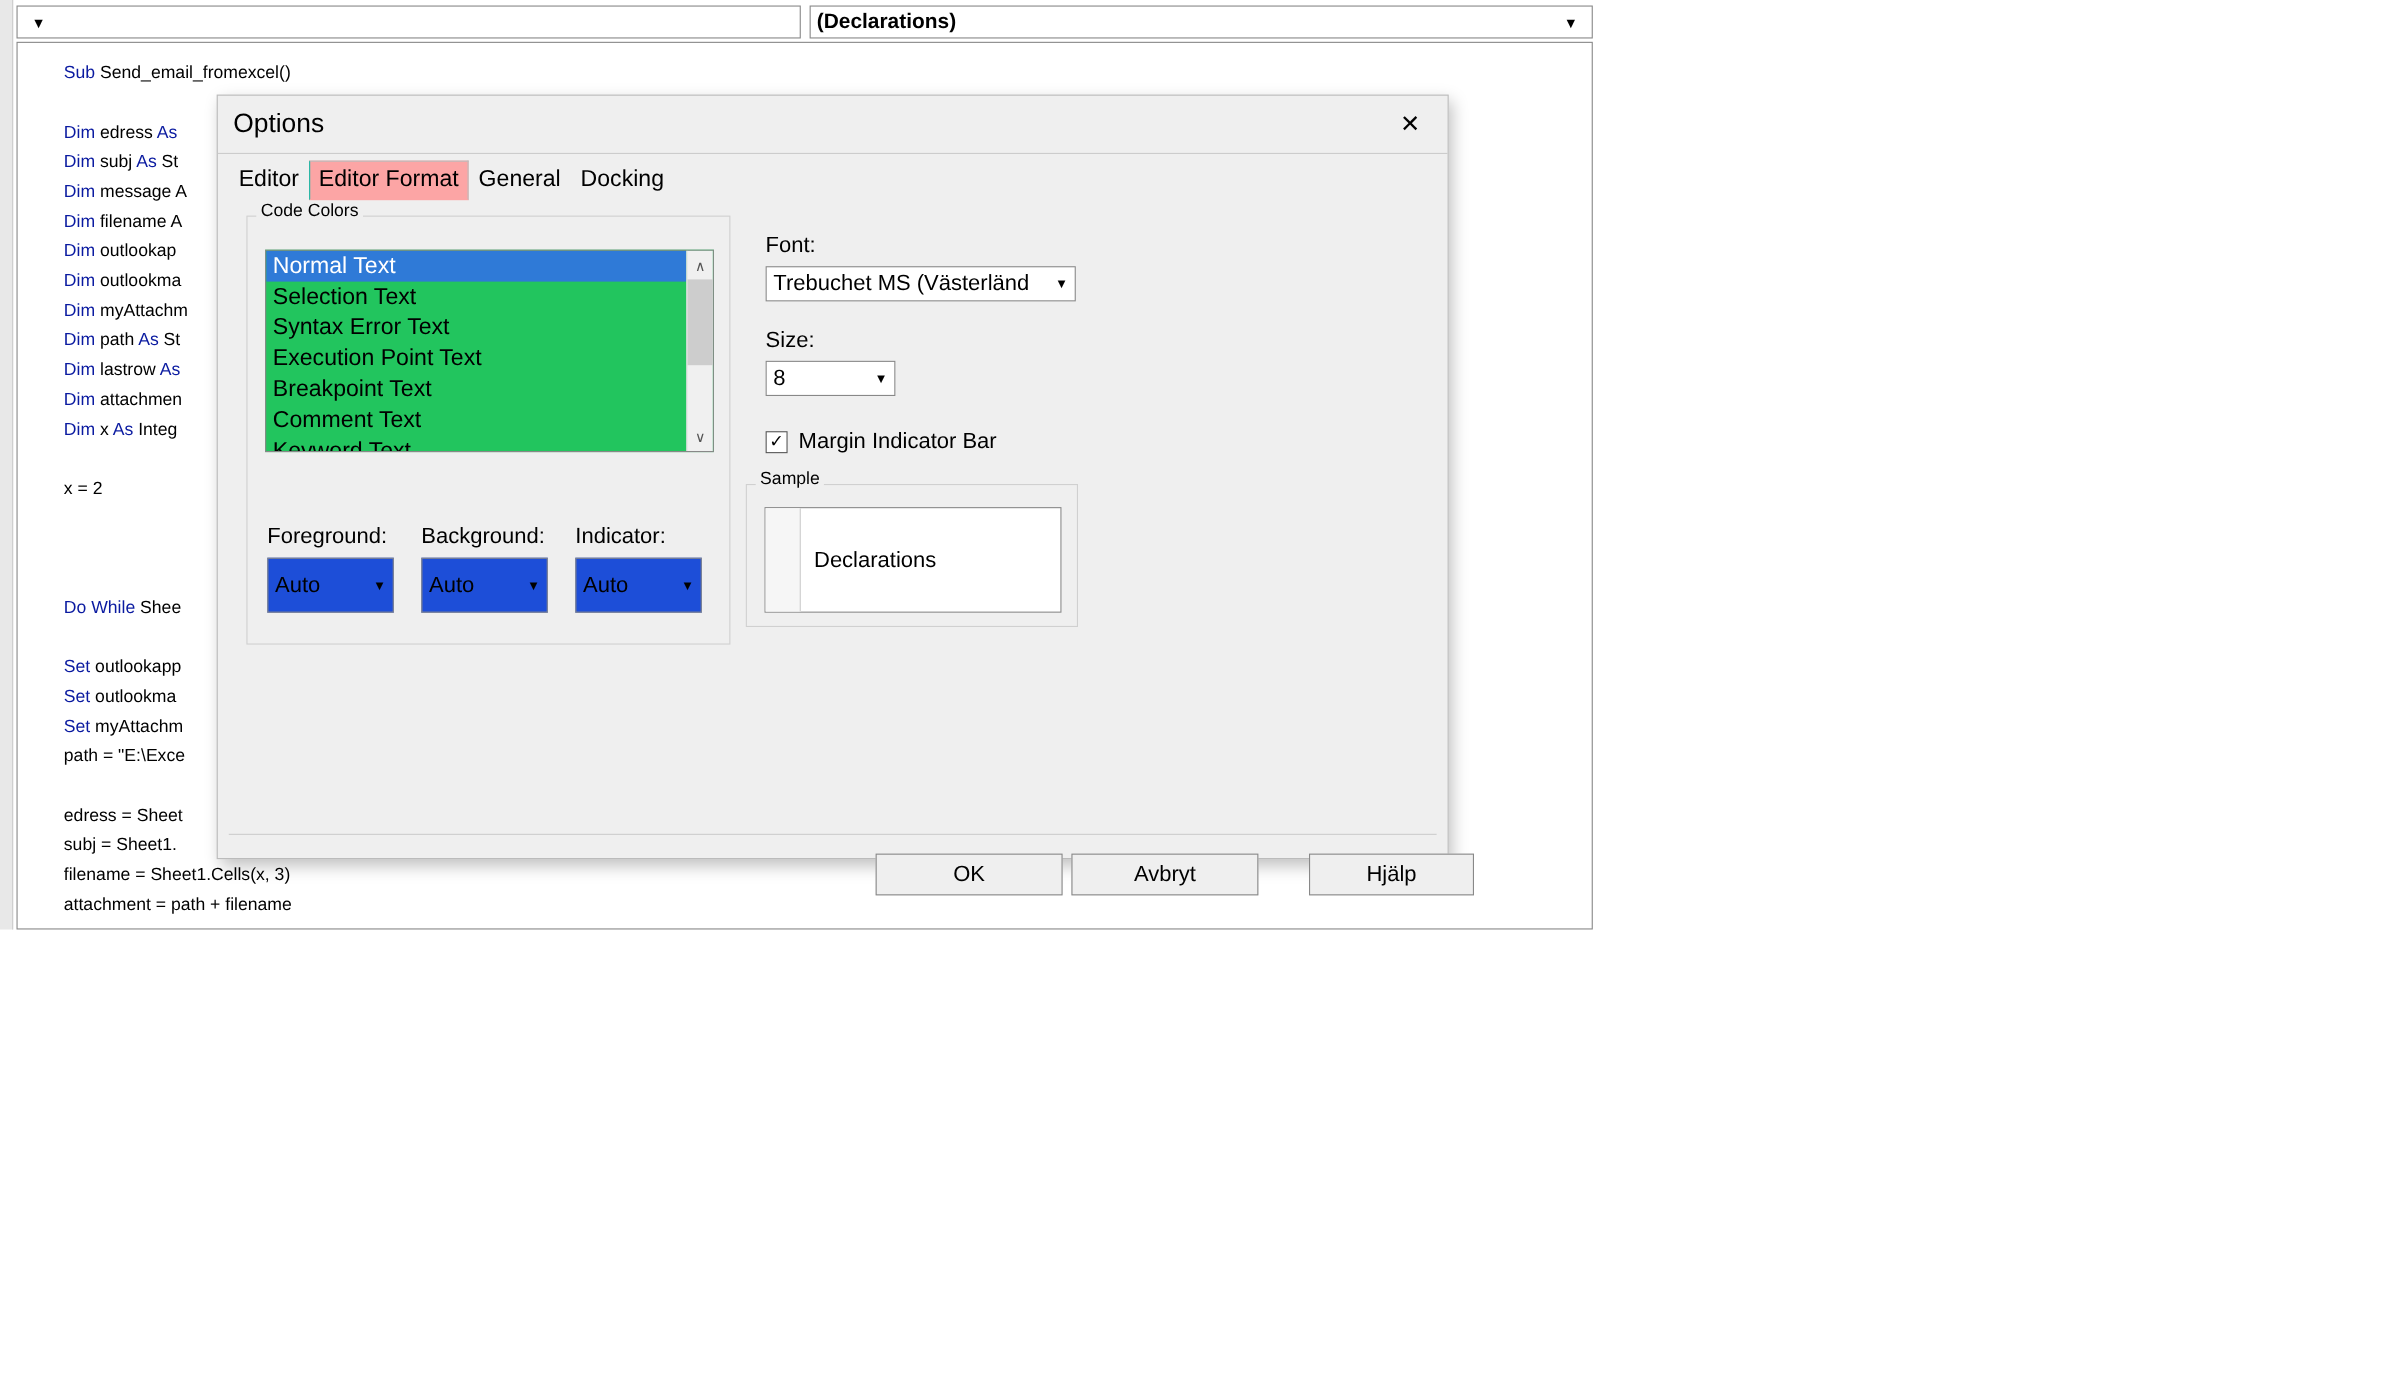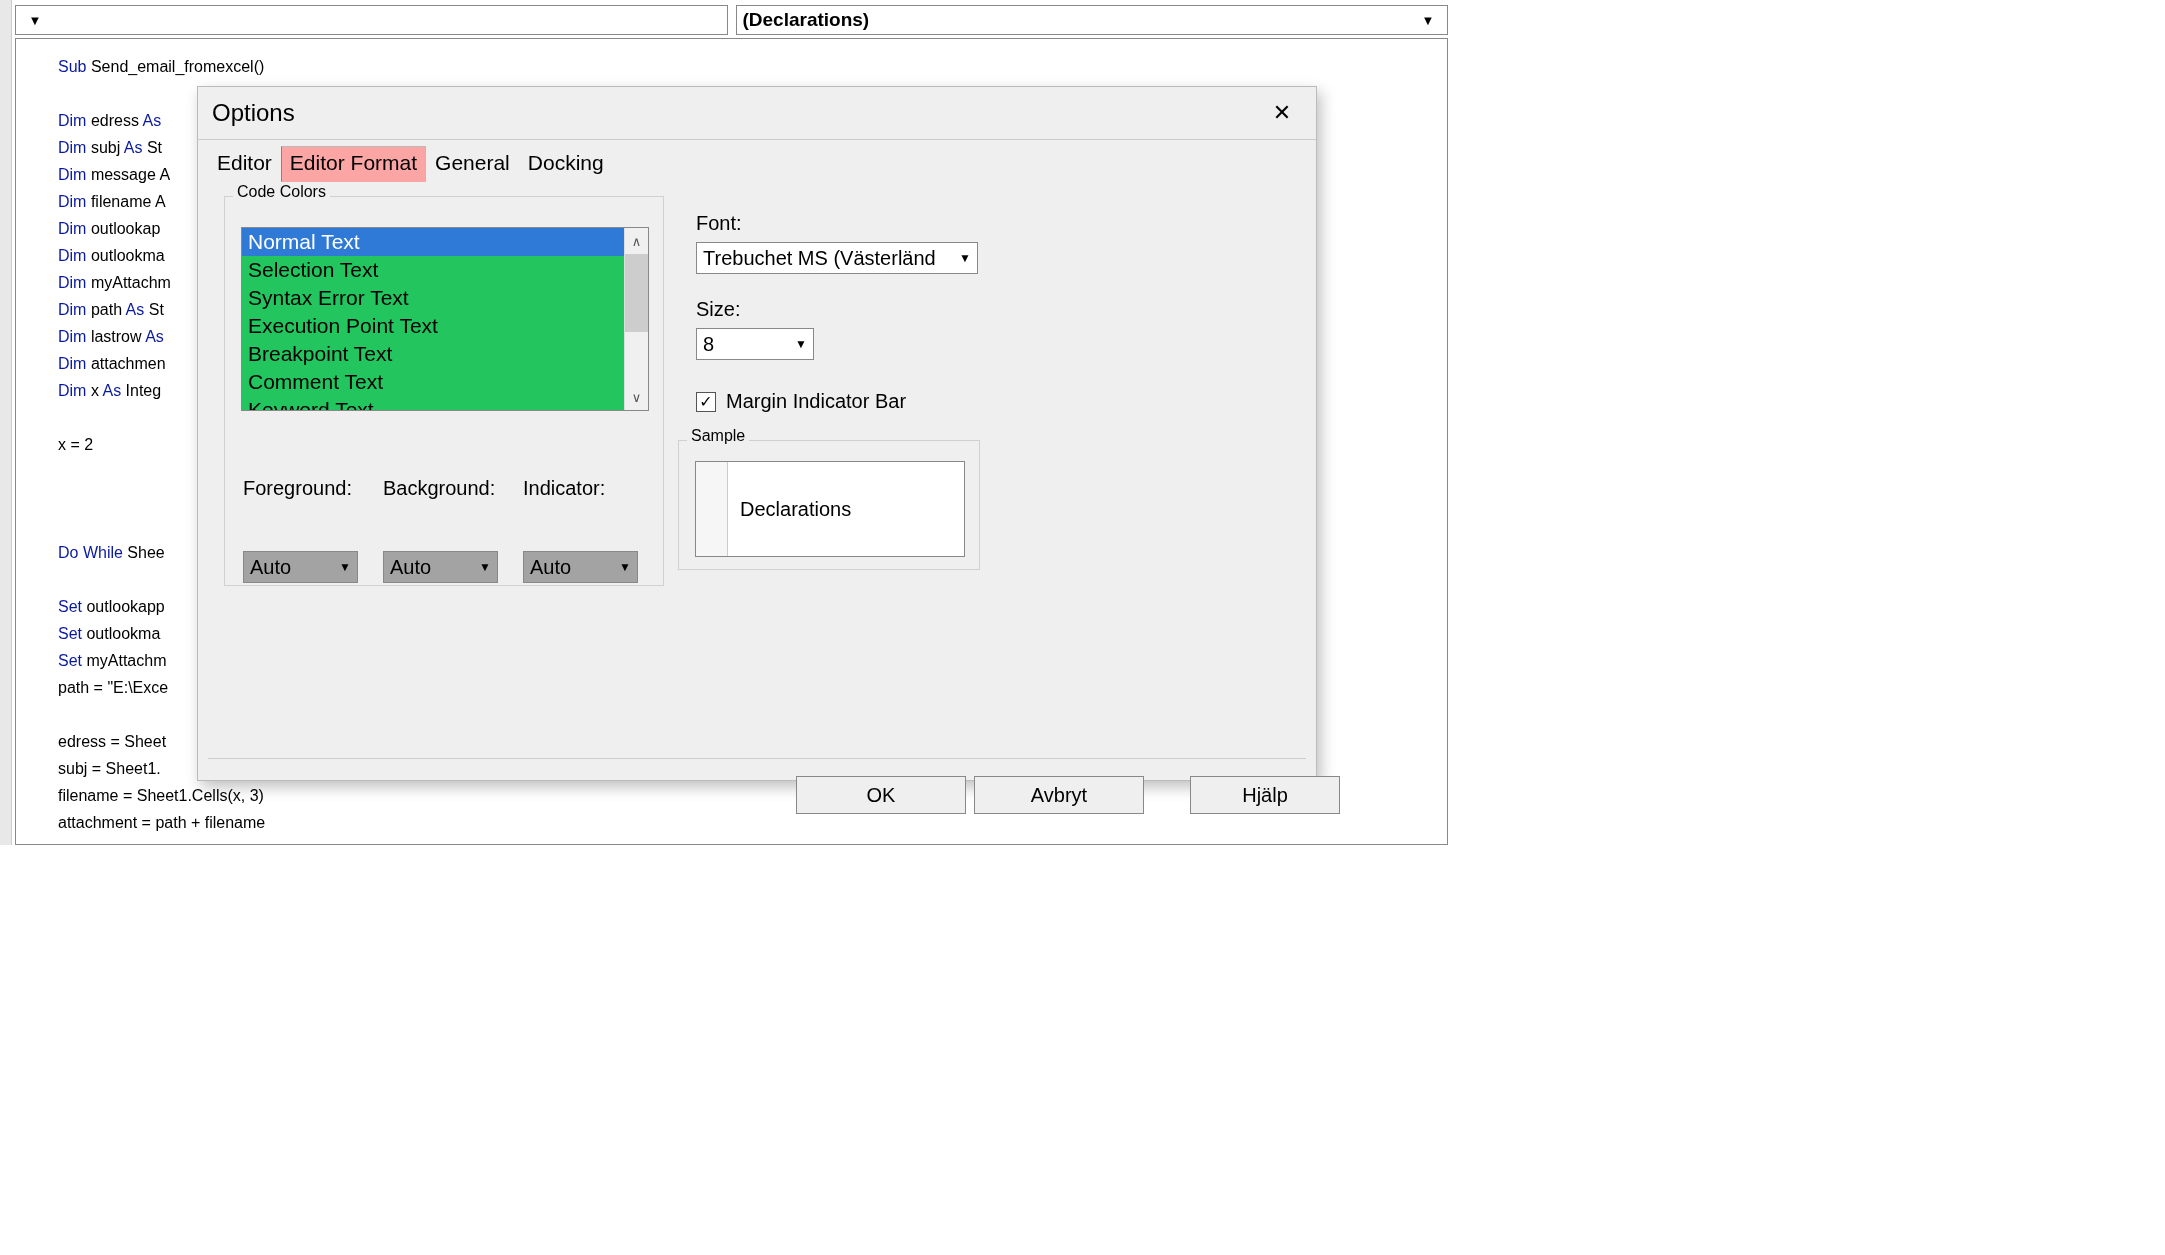--- a/index.html
+++ b/index.html
@@ -165,28 +165,27 @@
     color: #555;
   }
   .scroll-btn { height: 26px; display:flex; align-items:center; justify-content:center; width:100%; }
   .scroll-thumb { background:#cdcdcd; width:100%; flex:0 0 78px; }
   .scroll-space { flex:1; }
 
   
   .mini-label { position:absolute; font-size:20px; }
   .mini-combo {
     position: absolute;
-    background: #a3a3a3;
-    border: 1px solid #888;
-    height: 32px;
+    background: #1d4ed8;
+    border: 1px solid #888;
+    height: 50px;
     display: flex;
     align-items: center;
     padding: 0 6px;
     font-size: 20px;
-    margin-top: 44px;
   }
   .mini-combo .arrow { font-size: 12px; margin-left: auto; padding-left:6px;}
 
   
   .rlabel { position:absolute; font-size:20px; }
   .rcombo {
     position:absolute;
     background:#fff;
     border:1px solid #888;
     height:32px;

